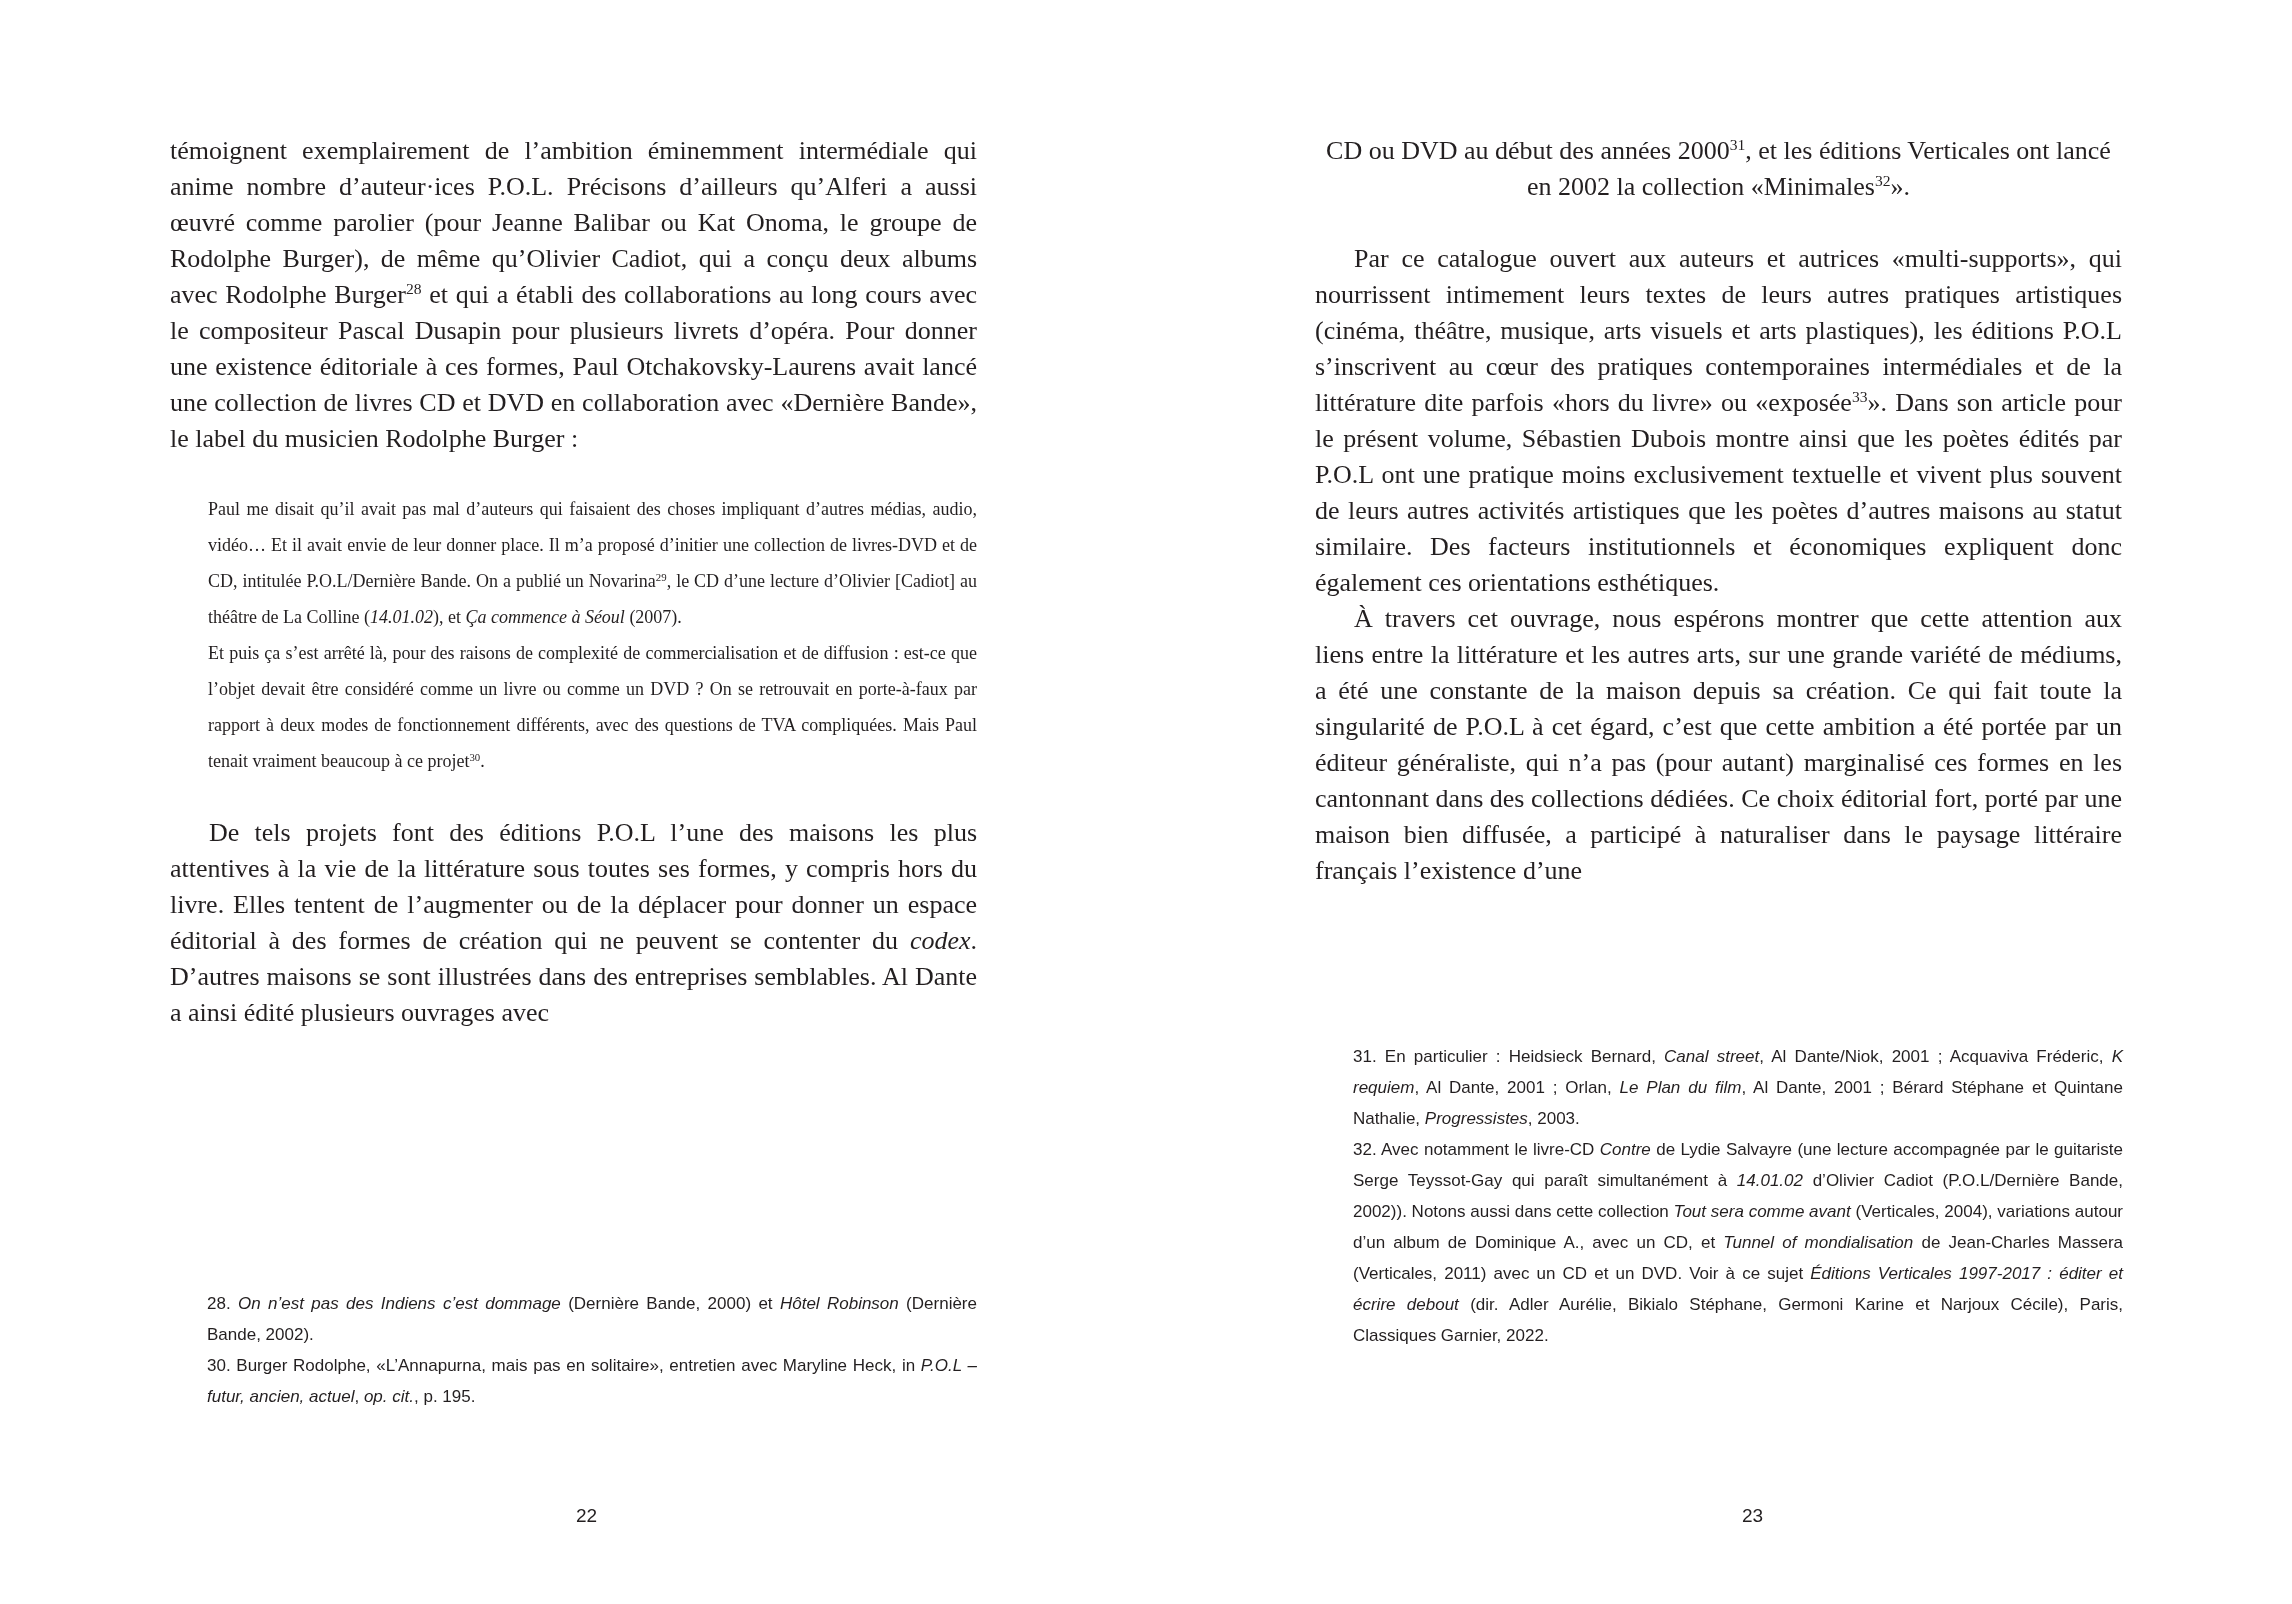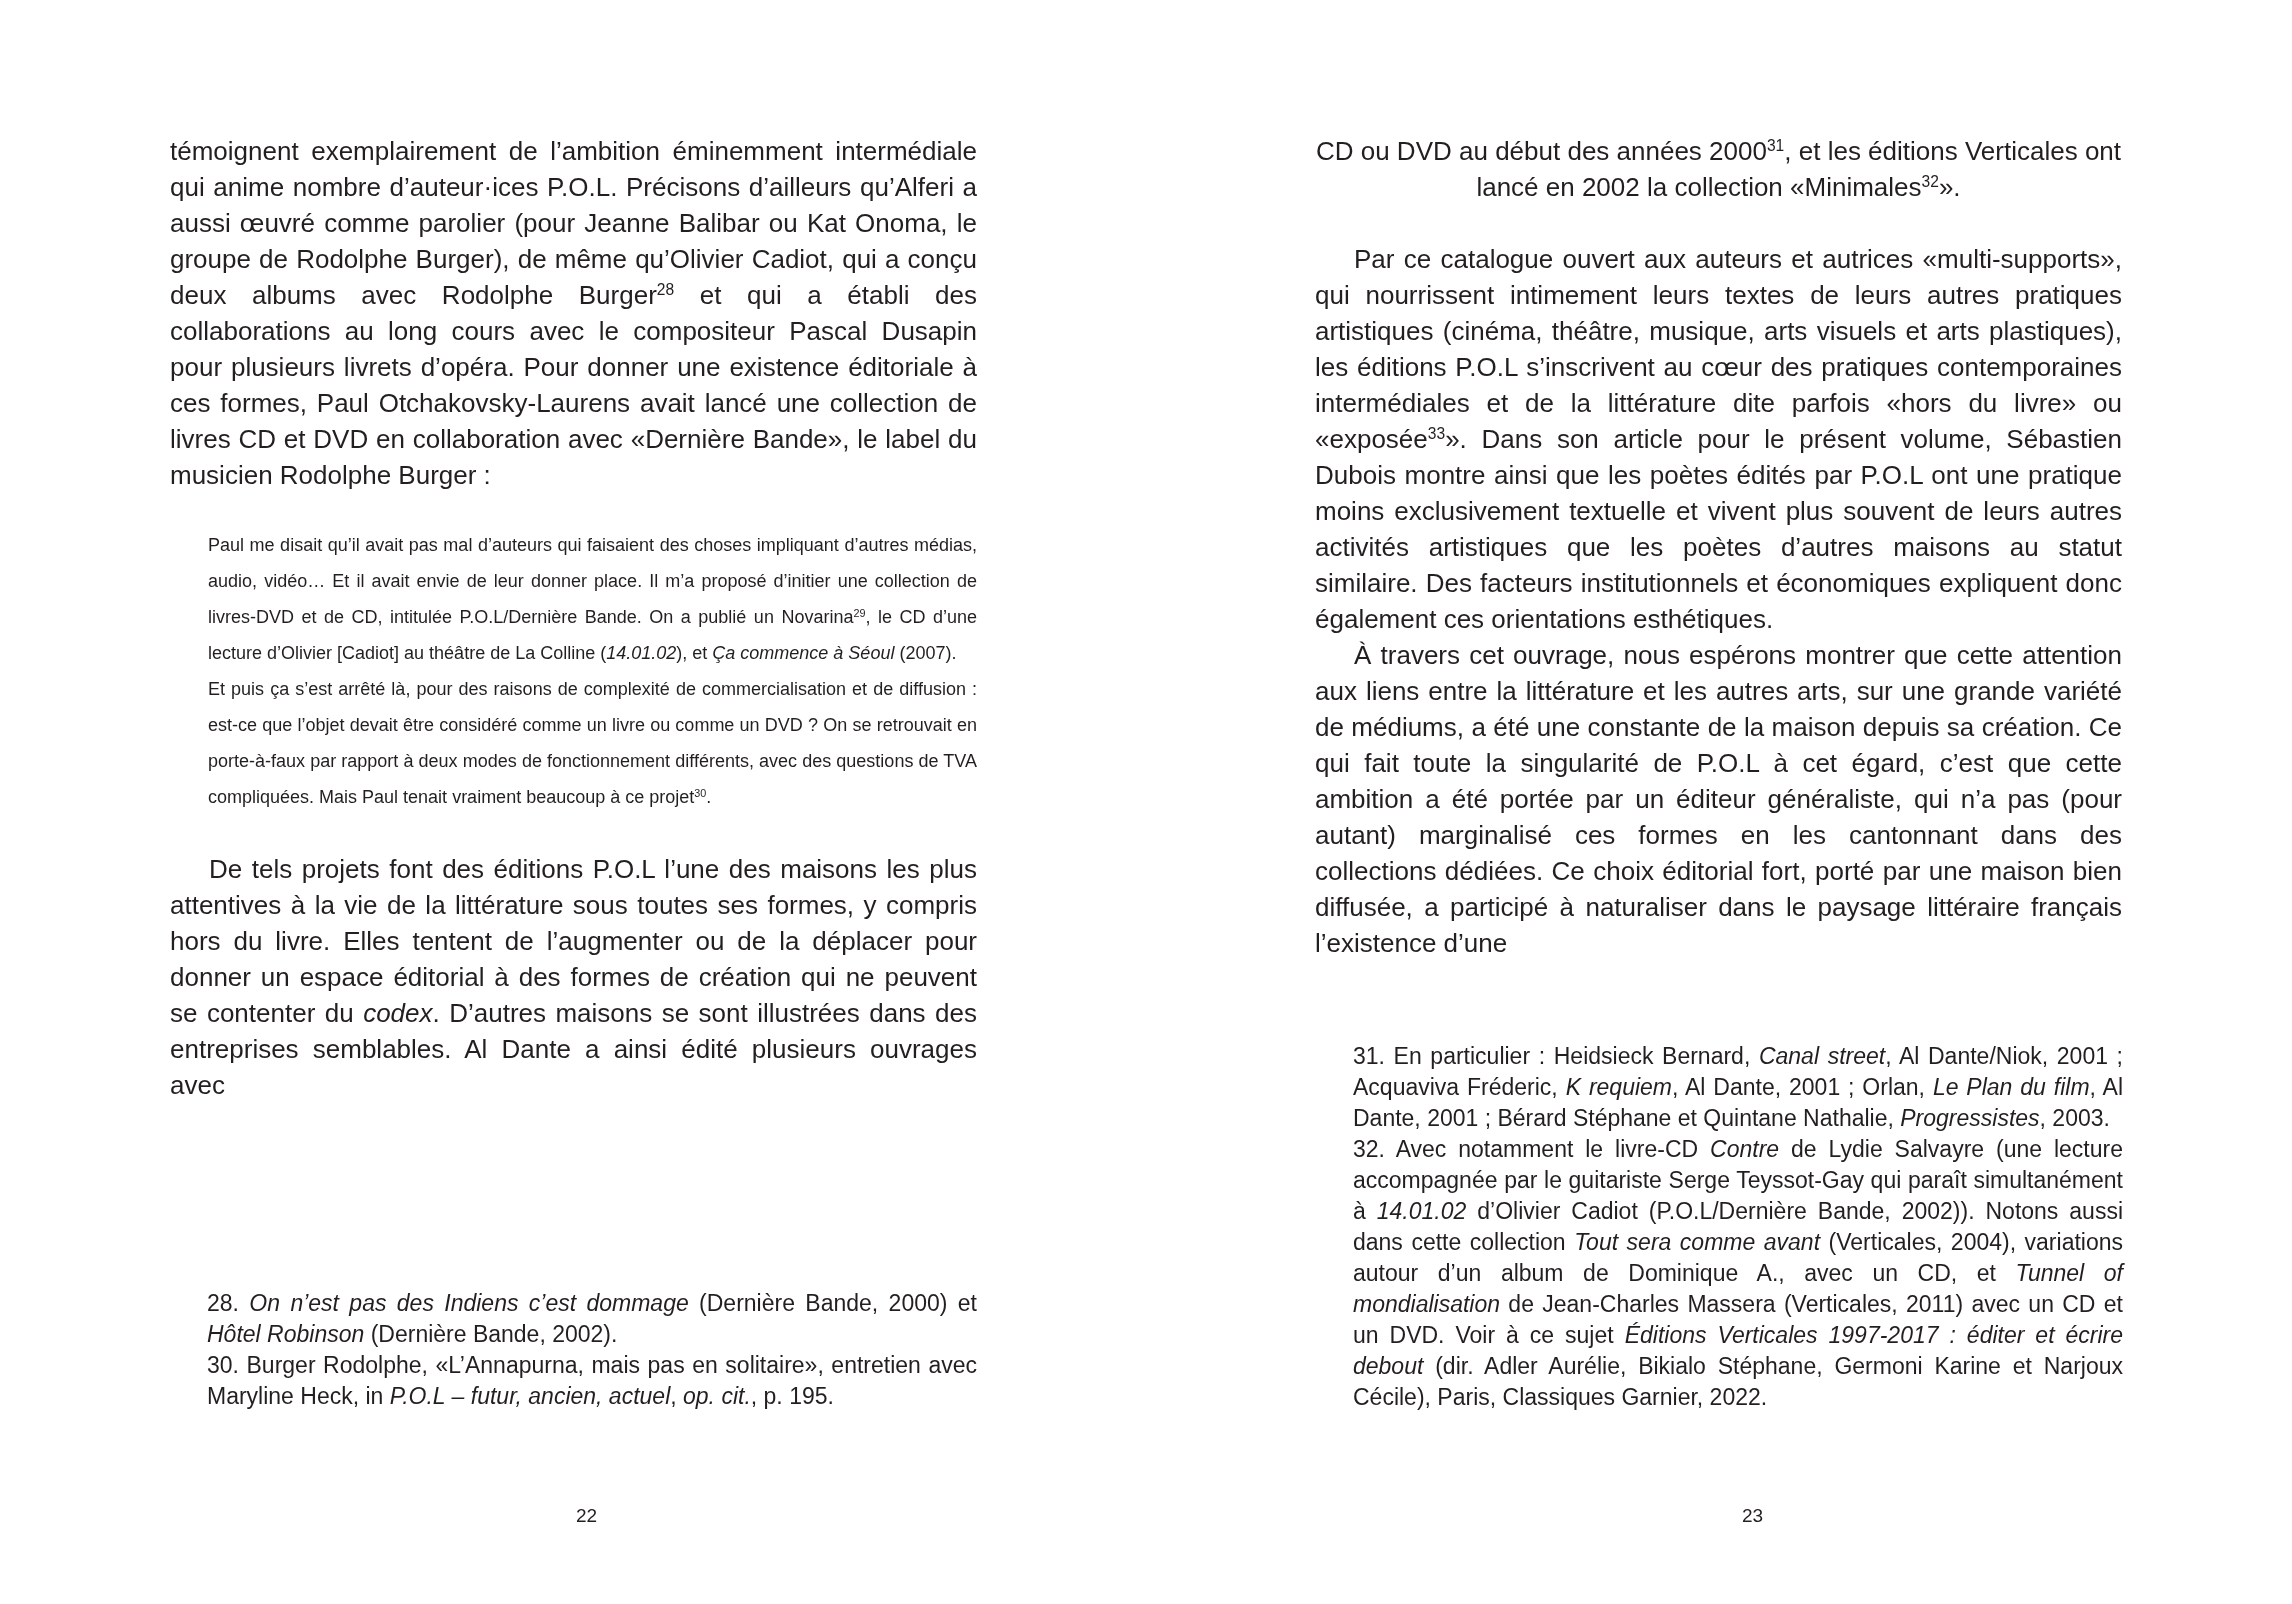--- a/index.html
+++ b/index.html
@@ -1,26 +1,26 @@
 <!DOCTYPE html>
 <html><head>
 <meta charset="utf-8">
 <style>
   html, body { margin: 0; padding: 0; background: #ffffff; }
   body { width: 2292px; height: 1604px; position: relative; overflow: hidden;
          font-family: "Liberation Sans", "DejaVu Sans", sans-serif; color: #231f20; }
   .page { position: absolute; top: 0; height: 1604px; }
   .col { position: absolute; width: 807px; }
-  .body-text { font-size: 26px; line-height: 36px; text-align: justify; }
+  .body-text { font-size: 26px; line-height: 36px; text-align: justify; font-family: Liberation Serif, serif; }
   .body-text p { margin: 0; }
   .indent { text-indent: 39px; }
   .quote { font-size: 18px; line-height: 36px; text-align: justify; margin-left: 38px; }
   .quote p { margin: 0; }
   .gap { height: 36px; }
-  .notes { font-size: 23px; line-height: 31px; text-align: justify; }
+  .notes { font-size: 17px; line-height: 31px; text-align: justify; }
   .notes p { margin: 0; }
   sup { font-size: 0.6em; line-height: 0; vertical-align: 0.55em; }
   .pagenum { position: absolute; font-size: 19px; top: 1505px; text-align: center; }
 </style>
 </head>
 <body>
 
 <div class="page" style="left:0; width:1146px;">
   <div class="col body-text" style="left:170px; top:133px;">
     <p>témoignent exemplairement de l’ambition éminemment intermédiale qui anime nombre d’auteur·ices P.O.L. Précisons d’ailleurs qu’Alferi a aussi œuvré comme parolier (pour Jeanne Balibar ou Kat Onoma, le groupe de Rodolphe Burger), de même qu’Olivier Cadiot, qui a conçu deux albums avec Rodolphe Burger<sup>28</sup> et qui a établi des collaborations au long cours avec le compositeur Pascal Dusapin pour plusieurs livrets d’opéra. Pour donner une existence éditoriale à ces formes, Paul Otchakovsky-Laurens avait lancé une collection de livres CD et DVD en collaboration avec «Dernière Bande», le label du musicien Rodolphe Burger :</p>

